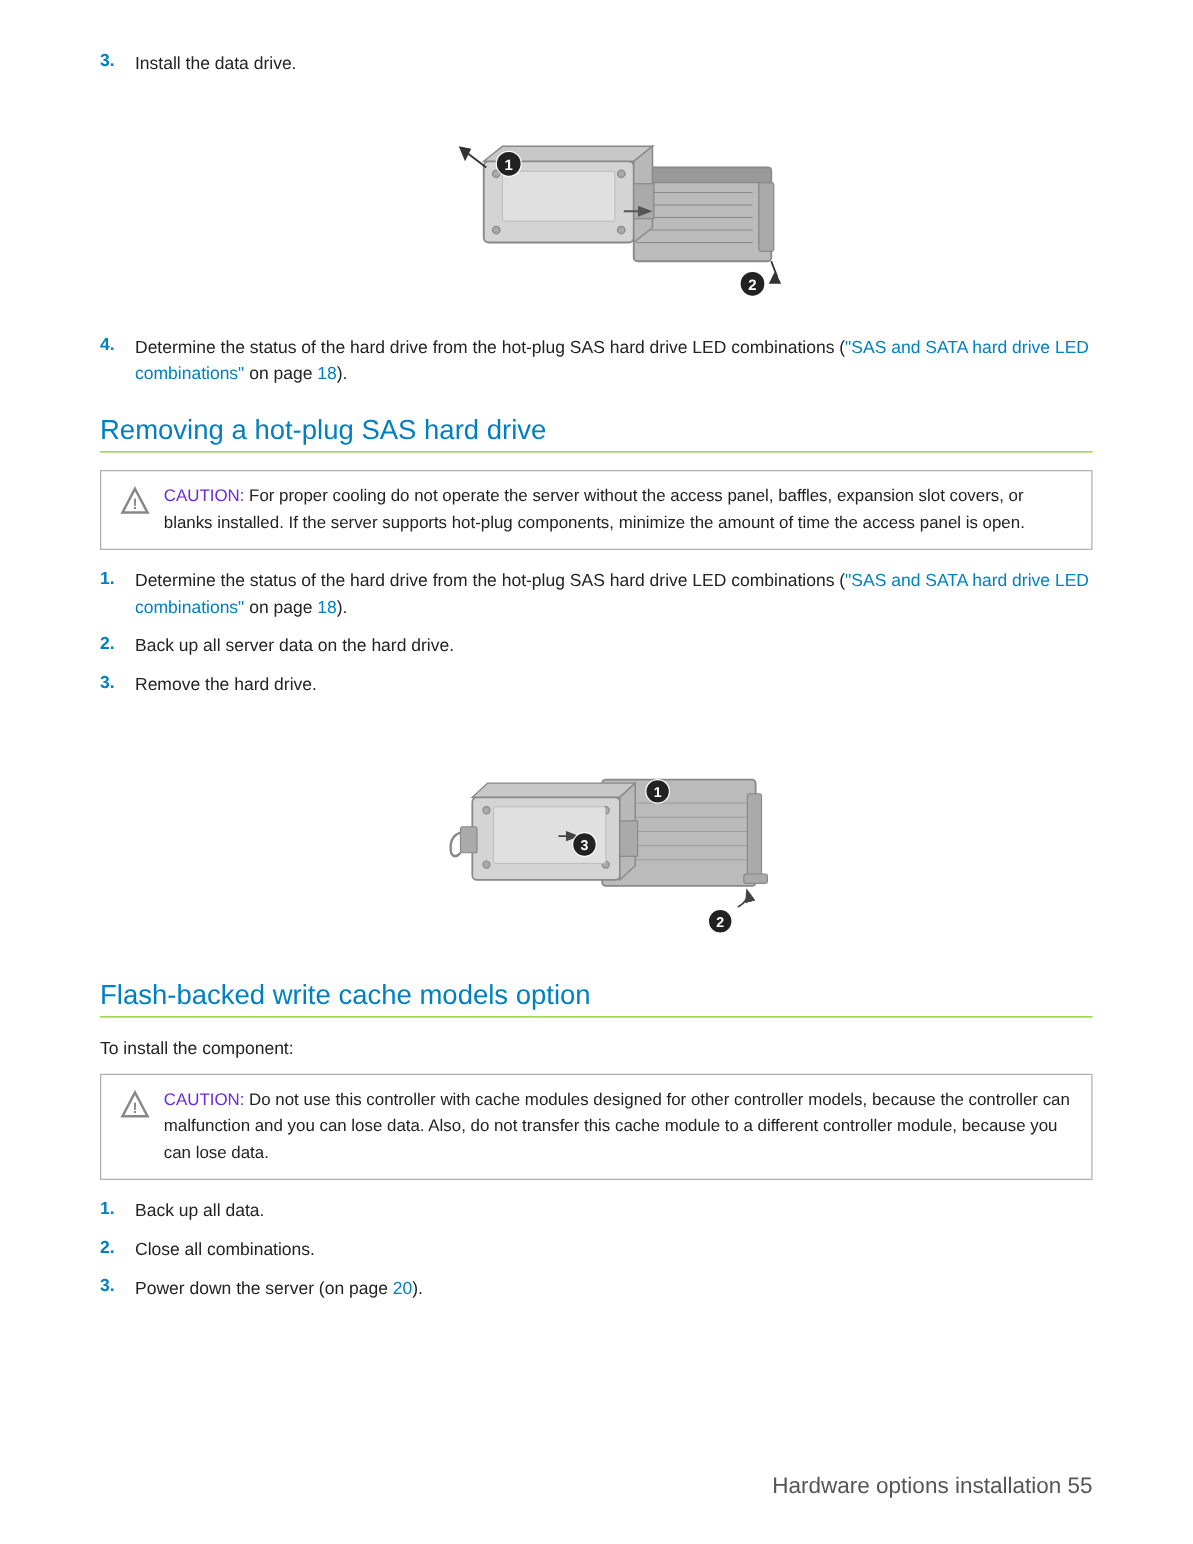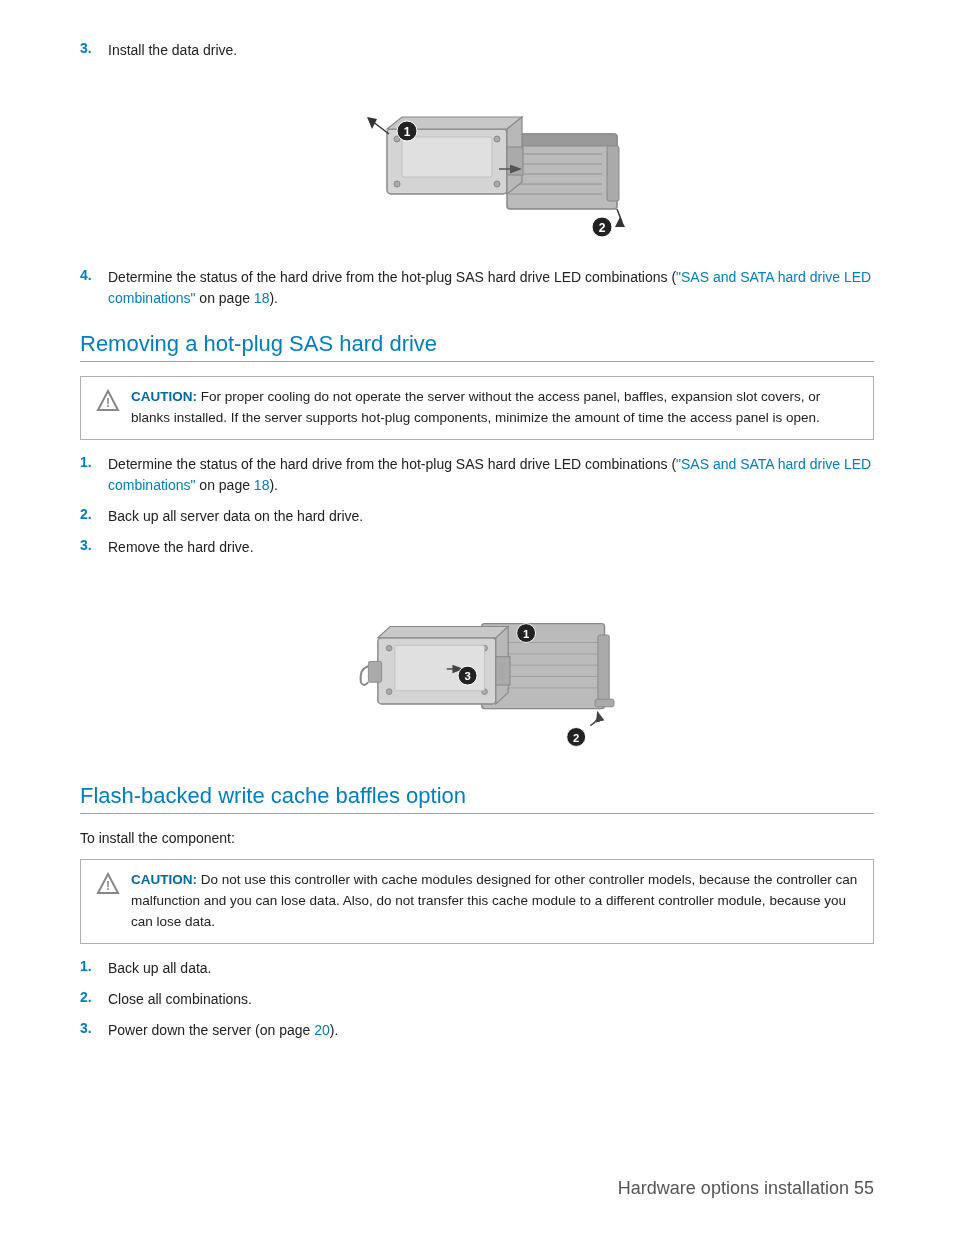--- a/index.html
+++ b/index.html
@@ -63,22 +63,22 @@
       margin-top: 2px;
       min-width: 26px;
       text-align: center;
     }
     .caution-text {
       font-size: 13.5px;
       line-height: 1.55;
       flex: 1;
     }
     .caution-label {
-      font-weight: bold;
-      color: #0369a1;
+      font-weight: normal;
+      color: #6d28d9;
       text-align: right;
     }
 
     .page-footer {
       position: absolute;
       bottom: 36px;
       right: 80px;
       font-size: 18px;
       color: #555;
     }
@@ -247,21 +247,21 @@
     <circle cx="170" cy="105" r="10" fill="#222" stroke="#fff" stroke-width="1"></circle>
     <text x="170" y="110" text-anchor="middle" font-size="12" fill="#fff" font-weight="bold">3</text>
 
     <circle cx="285" cy="170" r="10" fill="#222" stroke="#fff" stroke-width="1"></circle>
     <text x="285" y="175" text-anchor="middle" font-size="12" fill="#fff" font-weight="bold">2</text>
 
     <path d="M300,158 Q310,152 308,145" fill="none" stroke="#444" stroke-width="1.5" marker-end="url(#arr2)"></path>
   </svg>
 </div>
 
-<h2 class="section-heading">Flash-backed write cache baffles option</h2>
+<h2 class="section-heading">Flash-backed write cache models option</h2>
 
 <p class="intro-text">To install the component:</p>
 
 <div class="caution-box">
   <div class="caution-icon">
     <svg width="24" height="24" viewBox="0 0 24 24" xmlns="http://www.w3.org/2000/svg">
       <polygon points="12,2 22,21 2,21" fill="none" stroke="#888" stroke-width="2"></polygon>
       <text x="12" y="18" text-anchor="middle" font-size="12" fill="#888" font-weight="bold">!</text>
     </svg>
   </div>

